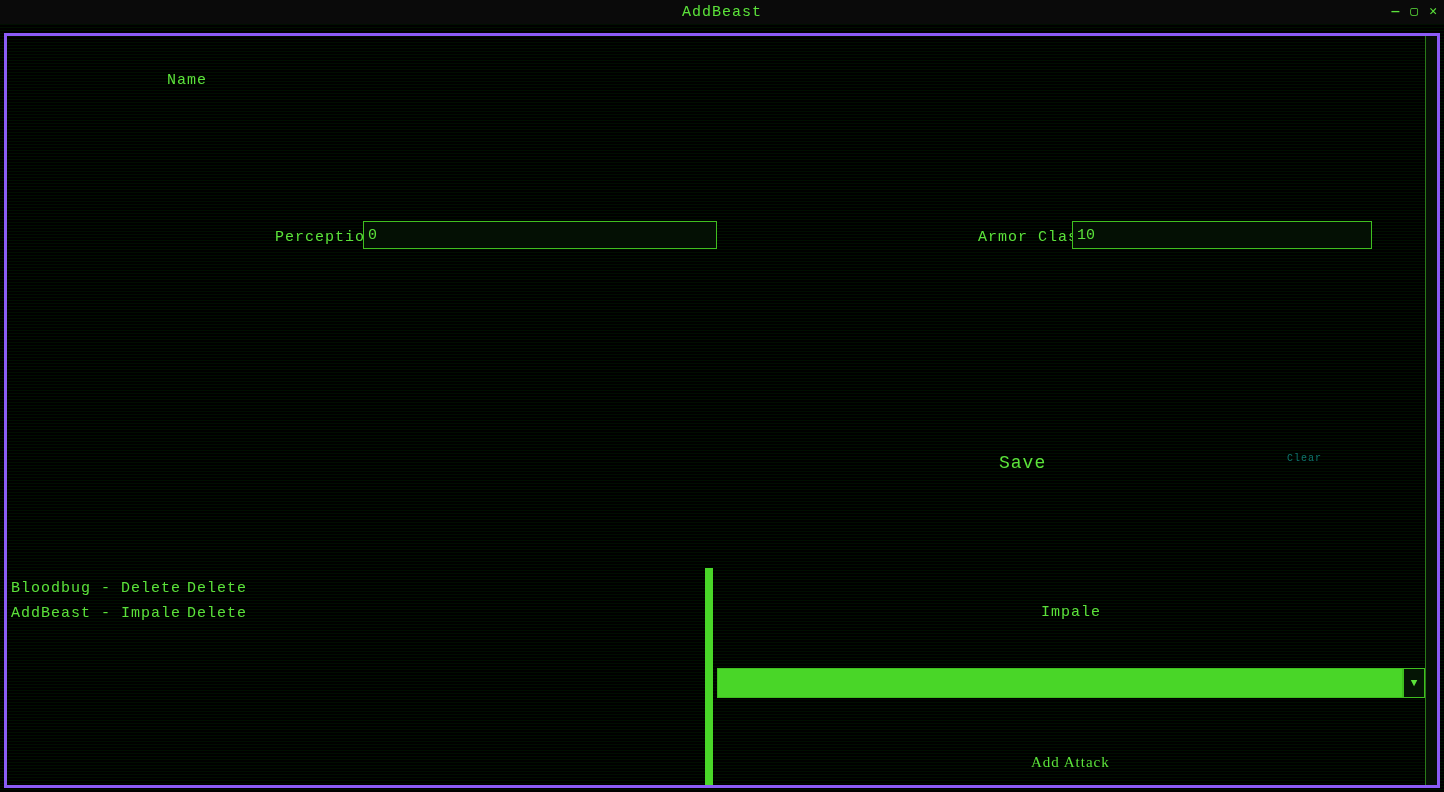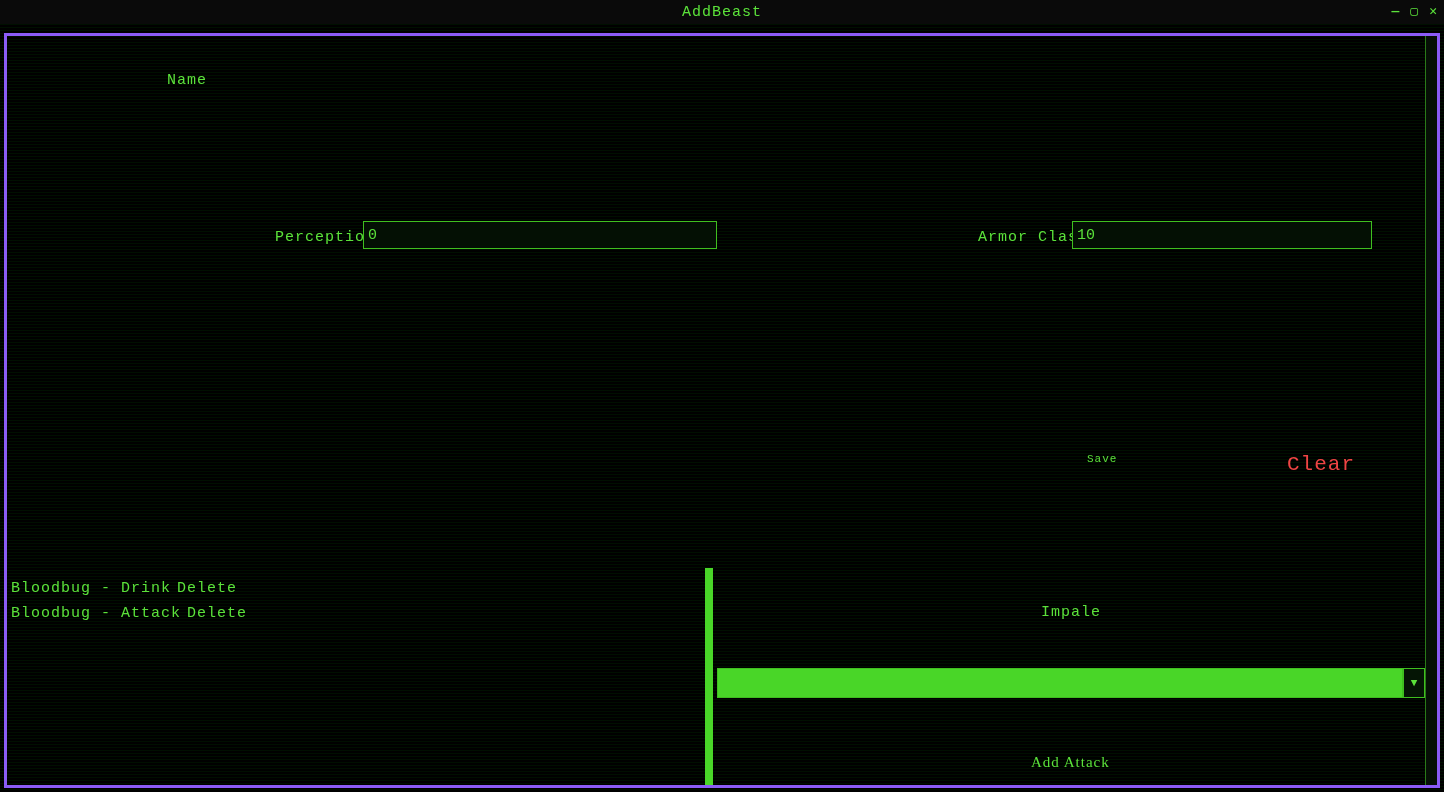--- a/index.html
+++ b/index.html
@@ -140,32 +140,32 @@
     position: absolute;
     top: 185px;
     left: 1065px;
     width: 300px;
     height: 28px;
   }
 
   .btn-save {
     position: absolute;
     top: 417px;
-    left: 1080px;
-    color: #5be23a;
-    font-size: 11px;
+    left: 992px;
+    color: #5be23a;
+    font-size: 18px;
     letter-spacing: 1px;
     cursor: pointer;
   }
   .btn-clear {
     position: absolute;
     top: 417px;
     left: 1280px;
-    color: #ef4444;
-    font-size: 21px;
+    color: #0f766e;
+    font-size: 10px;
     letter-spacing: 1px;
     cursor: pointer;
   }
 
   .lower {
     position: absolute;
     top: 532px;
     left: 0;
     right: 12px;
     bottom: 0;
@@ -261,25 +261,25 @@
     <input class="text-in ac-input" type="text" value="10" style="">
 
     <span class="btn-save">Save</span>
     <span class="btn-clear">Clear</span>
 
     <div class="lower">
       <div class="divider-v"></div>
 
       <div class="attacks-list">
         <div class="row">
-          <span>Bloodbug - Drink</span>
+          <span>Bloodbug - Delete</span>
           <span>Delete</span>
         </div>
         <div class="row">
-          <span>Bloodbug - Attack</span>
+          <span>AddBeast - Impale</span>
           <span>Delete</span>
         </div>
       </div>
 
       <span class="attacks-label">Impale</span>
 
       <div class="combo">
         <div class="combo-body"></div>
         <div class="combo-btn">▼</div>
       </div>

